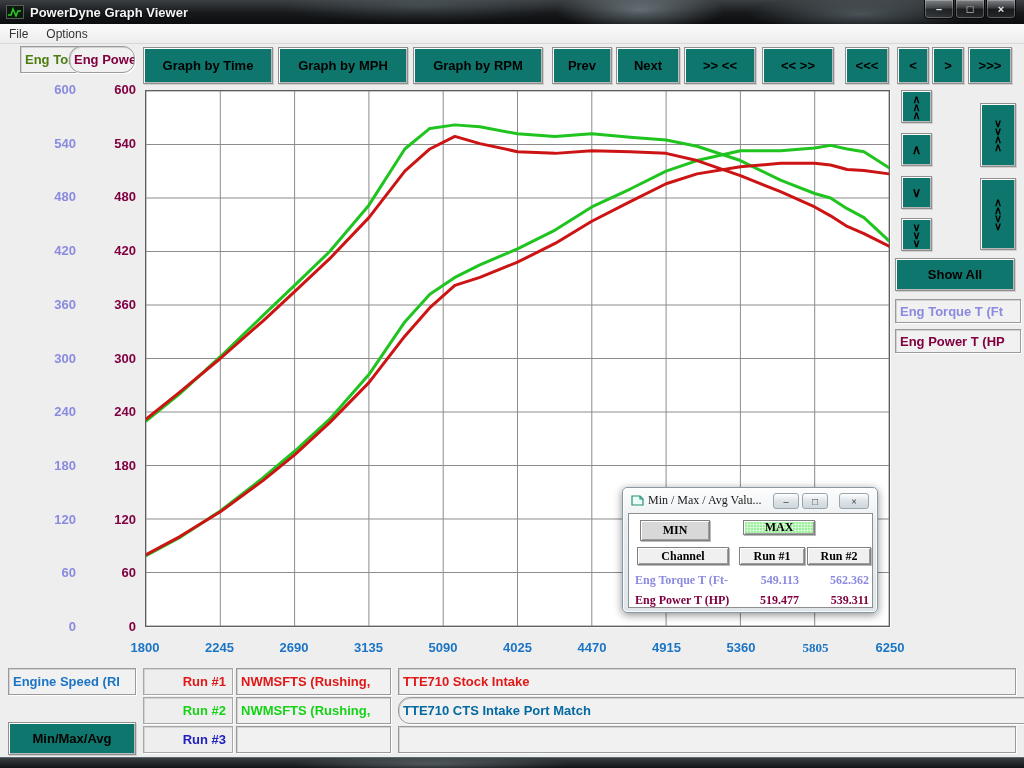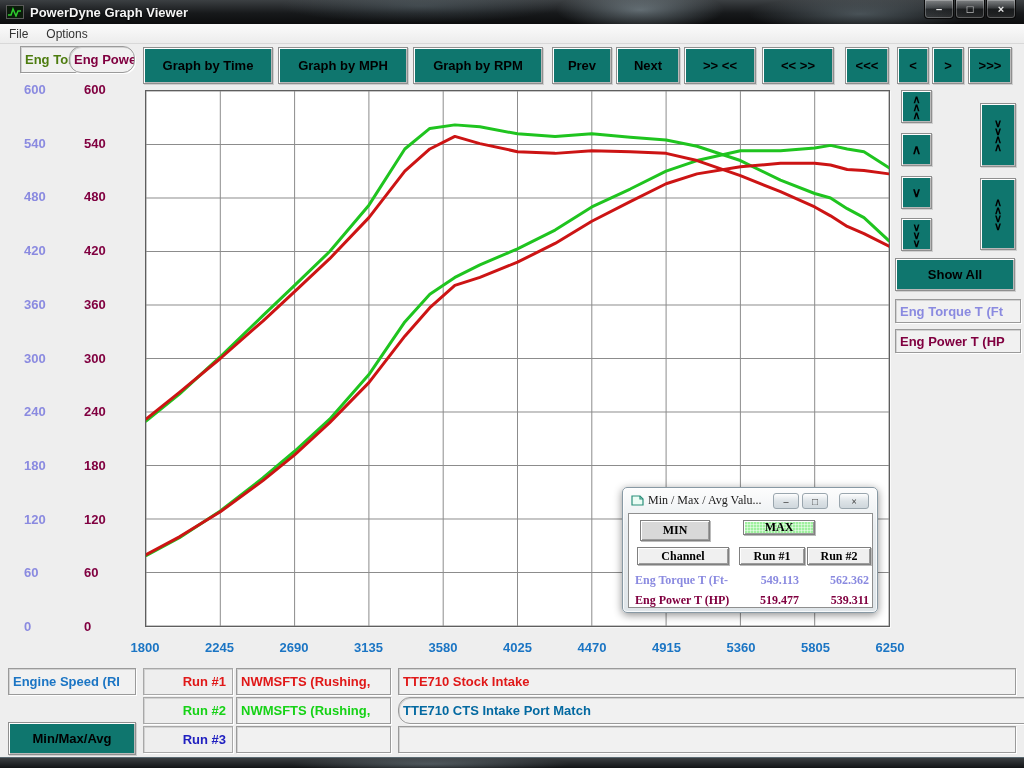--- a/index.html
+++ b/index.html
@@ -50,21 +50,21 @@
   .sunken {
     background:#f1f1f1; border:1px solid #9a9a9a;
     box-shadow:inset 1px 1px 0 #d2d2d2, 1px 1px 0 #ffffff;
     position:absolute; overflow:hidden; white-space:nowrap;
     font-weight:bold; font-size:13px; display:flex; align-items:center;
   }
 
   
   .chan-box { padding-left:4px; }
   
-  .ylab { position:absolute; width:52px; font-size:13px; font-weight:bold; }
+  .ylab { position:absolute; width:52px; text-align:right; font-size:13px; font-weight:bold; }
   .xlab { position:absolute; width:64px; text-align:center; font-size:13px; font-weight:bold; }
 
   
   .chart-wrap {
     position:absolute; left:145px; top:90px; width:745px; height:537px;
     background:#ffffff; border:1px solid #5e5e5e;
     box-shadow:1px 1px 0 #fafafa;
   }
   .chart-wrap svg { display:block; width:100%; height:100%; }
 
@@ -170,26 +170,26 @@
     <span class="ylab" style="left: 84px; top: 243.1px; color: rgb(128, 0, 64);">420</span>
     <span class="ylab" style="left: 84px; top: 189.4px; color: rgb(128, 0, 64);">480</span>
     <span class="ylab" style="left: 84px; top: 135.7px; color: rgb(128, 0, 64);">540</span>
     <span class="ylab" style="left: 84px; top: 82px; color: rgb(128, 0, 64);">600</span>
   </div>
 <div id="x-axis">
     <span class="xlab" style="left: 113px; top: 640px; color: rgb(27, 117, 196);">1800</span>
     <span class="xlab" style="left: 187.5px; top: 640px; color: rgb(27, 117, 196);">2245</span>
     <span class="xlab" style="left: 262px; top: 640px; color: rgb(27, 117, 196);">2690</span>
     <span class="xlab" style="left: 336.5px; top: 640px; color: rgb(27, 117, 196);">3135</span>
-    <span class="xlab" style="left: 411px; top: 640px; color: rgb(27, 117, 196);">3580</span>
+    <span class="xlab" style="left: 411px; top: 640px; color: rgb(27, 117, 196);">5090</span>
     <span class="xlab" style="left: 485.5px; top: 640px; color: rgb(27, 117, 196);">4025</span>
     <span class="xlab" style="left: 560px; top: 640px; color: rgb(27, 117, 196);">4470</span>
     <span class="xlab" style="left: 634.5px; top: 640px; color: rgb(27, 117, 196);">4915</span>
     <span class="xlab" style="left: 709px; top: 640px; color: rgb(27, 117, 196);">5360</span>
-    <span class="xlab" style="left: 783.5px; top: 640px; color: rgb(27, 117, 196);">5805</span>
+    <span class="xlab" style="left: 783.5px; top: 640px; color: rgb(27, 117, 196); font-family: Liberation Serif, serif;">5805</span>
     <span class="xlab" style="left: 858px; top: 640px; color: rgb(27, 117, 196);">6250</span>
   </div>
 
 <div class="chart-wrap">
   <svg id="chart-svg" viewBox="0 0 745 537" preserveAspectRatio="none">
       <g stroke="#8c8c8c" stroke-width="1">
         <line x1="0.0" y1="0" x2="0.0" y2="537"></line>
         <line x1="74.5" y1="0" x2="74.5" y2="537"></line>
         <line x1="149.0" y1="0" x2="149.0" y2="537"></line>
         <line x1="223.5" y1="0" x2="223.5" y2="537"></line>

